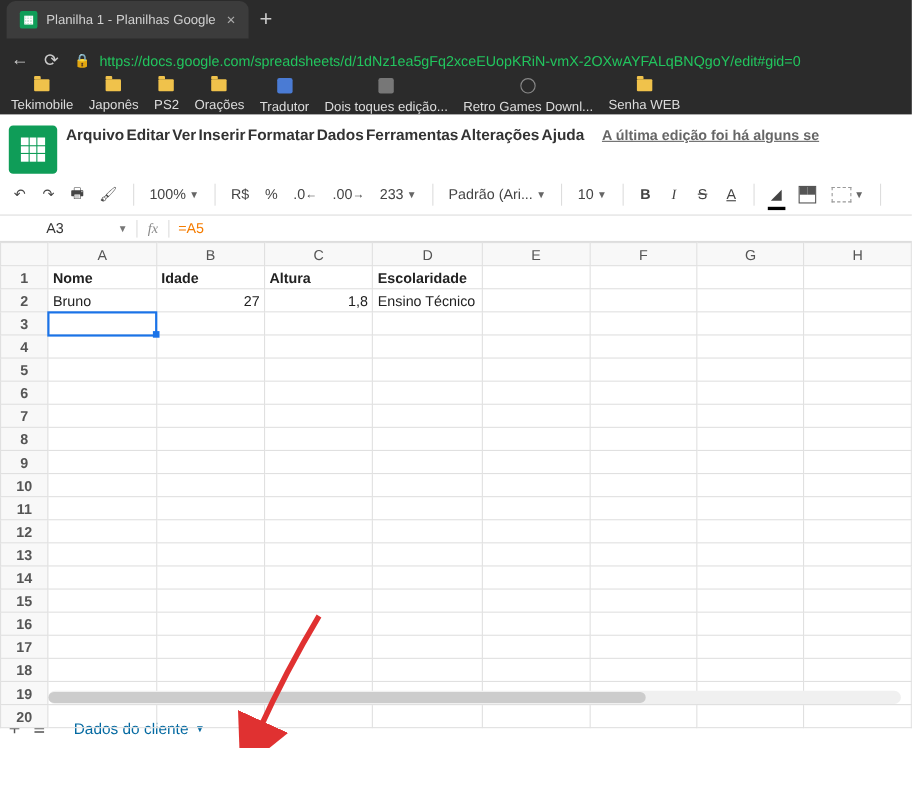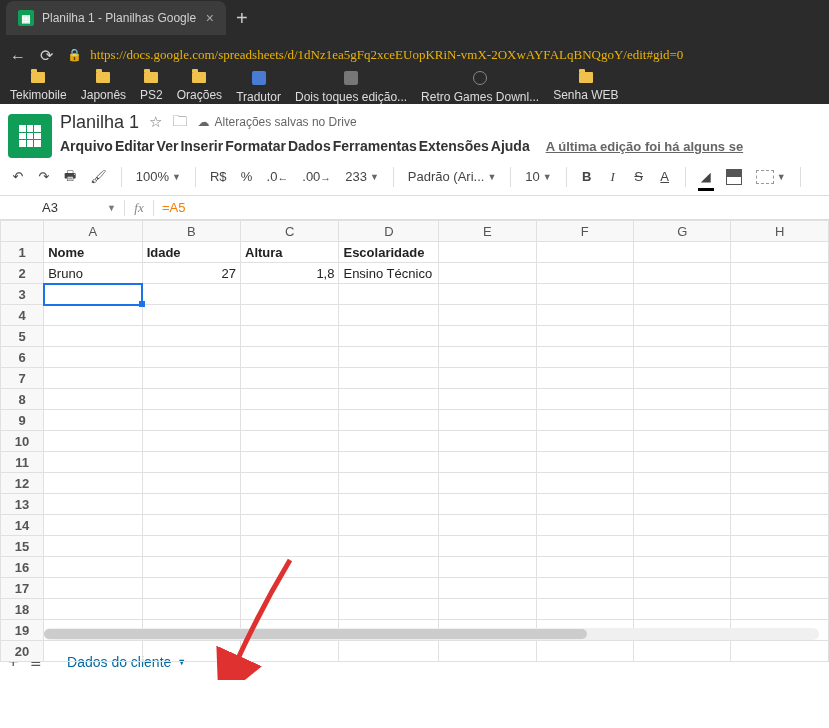--- a/index.html
+++ b/index.html
@@ -11,21 +11,21 @@
   .tab { display: flex; align-items: center; gap: 8px; background: #3c3c3c; color: #d0d0d0;
          padding: 0 12px; height: 34px; border-radius: 8px 8px 0 0; margin-left: 6px; font-size: 12px; min-width: 220px; }
   .tab .favicon { width: 16px; height: 16px; background: #0f9d58; border-radius: 2px; display:flex;align-items:center;justify-content:center;color:#fff;font-size:10px;font-weight:bold;}
   .tab .close { margin-left: auto; font-size: 14px; color: #aaa; }
   .new-tab { color: #ccc; font-size: 20px; margin-left: 10px; }
   .addr-row { display: flex; align-items: center; height: 38px; gap: 14px; padding: 0 10px; }
   .addr-row .nav-icon { color: #ccc; font-size: 16px; }
   .addr-bar { flex: 1; display: flex; align-items: center; gap: 8px; color: #888; font-size: 13px; }
   .lock { color: #aaa; font-size: 12px; }
   .addr-url { white-space: nowrap; overflow: hidden; }
-  .addr-dim { color: #eab308; font-family: Liberation Serif, serif; }
+  .addr-dim { color: #22c55e; }
   .bookmarks { display: flex; align-items: center; height: 30px; gap: 14px; padding: 0 10px 4px; }
   .bm { display: flex; align-items: center; gap: 5px; color: #ddd; font-size: 12px; white-space: nowrap; flex-direction: column; }
   .bm-folder { width: 14px; height: 11px; background: #f0c24b; border-radius: 1px; position: relative; }
   .bm-folder::before { content:""; position:absolute; top:-3px; left:0; width:6px; height:3px; background:#f0c24b; border-radius:1px 1px 0 0;}
   .bm-img { width:14px;height:14px;background:#4a7bd4;border-radius:2px;}
   .bm-pg { width:14px;height:14px;background:#777;border-radius:2px;}
   .bm-cd { width:14px;height:14px;border:1px solid #888;border-radius:50%;}
 
   
   .app-header { display:flex; padding: 6px 8px 0; gap: 8px; }
@@ -156,38 +156,29 @@
         <span></span>
         <span></span>
         <span></span>
         <span></span>
         <span></span>
         <span></span>
         <span></span>
       </div>
   </div>
   <div class="doc-area">
-    <div class="title-row">
-      <span class="doc-title">Planilha 1</span>
-      <span class="title-icon">☆</span>
-      <span class="title-icon">🗀</span>
-      <span class="cloud">
-        <span>☁</span>
-        <span>Alterações salvas no Drive</span>
-      </span>
-    </div>
     <div class="menu-row">
       <span>Arquivo</span>
       <span>Editar</span>
       <span>Ver</span>
       <span>Inserir</span>
       <span>Formatar</span>
       <span>Dados</span>
       <span>Ferramentas</span>
-      <span>Extensões</span>
+      <span>Alterações</span>
       <span>Ajuda</span>
       <span class="last-edit">A última edição foi há alguns se</span>
     </div>
   </div>
 </div>
 
 <div class="toolbar">
   <span class="tool-btn">↶</span>
   <span class="tool-btn">↷</span>
   <span class="tool-btn">🖶</span>

